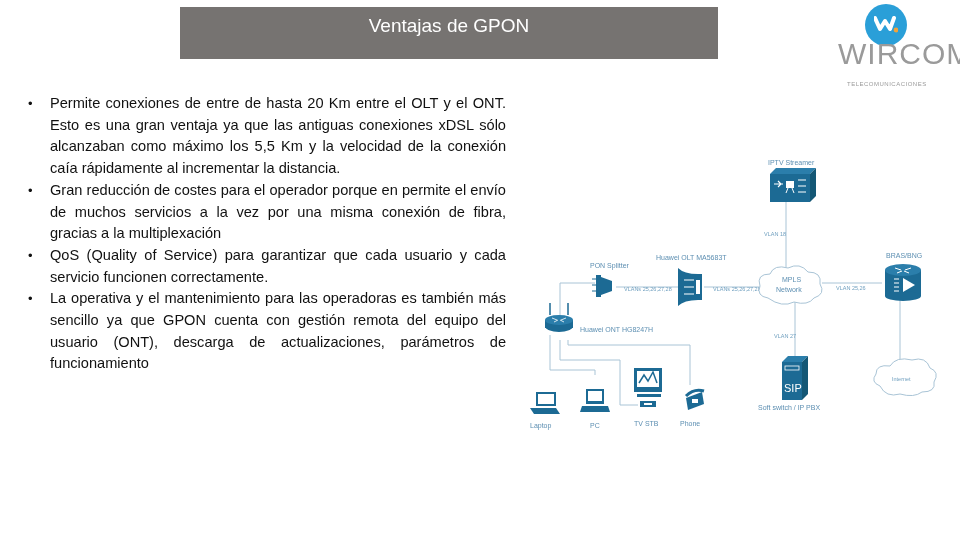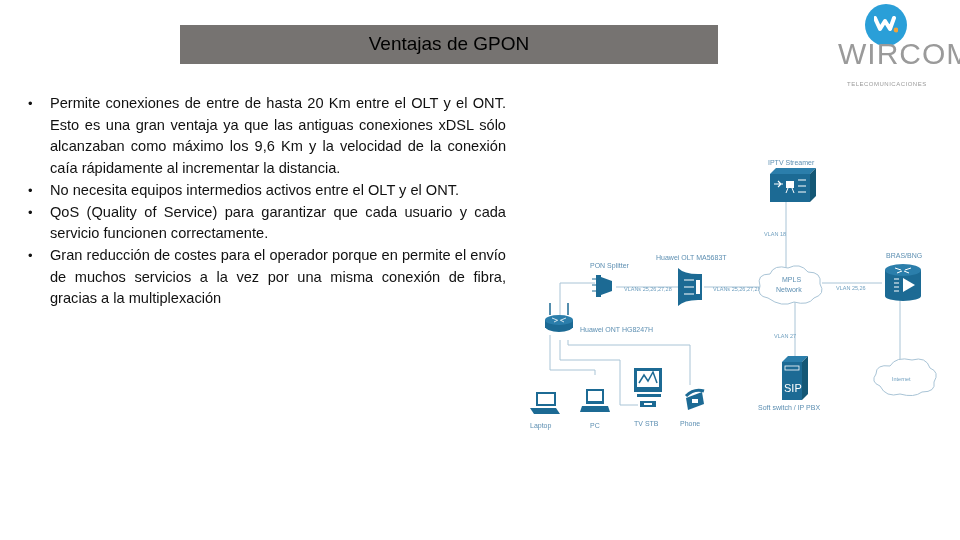--- a/index.html
+++ b/index.html
@@ -1,22 +1,22 @@
 <!DOCTYPE html>
 <html><head>
   <meta charset="utf-8">
   <style>
     html, body { margin: 0; padding: 0; }
     body {
       width: 960px; height: 540px; background: #ffffff; position: relative; overflow: hidden;
       font-family: "Liberation Sans", "DejaVu Sans", sans-serif; color: #111;
     }
     .title-bar {
-      position: absolute; left: 180px; top: 25px; width: 538px; height: 39px;
-      background: #767371; color: #000000; font-size: 19px; text-align: center; line-height: 38px;
+      position: absolute; left: 180px; top: 7px; width: 538px; height: 52px;
+      background: #767371; color: #ffffff; font-size: 19px; text-align: center; line-height: 38px;
     }
     .logo { position: absolute; left: 815px; top: 2px; width: 145px; height: 88px; }
     .logo-circle {
       position: absolute; left: 50px; top: 2px; width: 42px; height: 42px; border-radius: 50%;
       background: #2a9fd8;
     }
     .logo-w { position: absolute; left: 9px; top: 9px; width: 24px; height: 22px; }
     .logo-text {
       position: absolute; left: 5px; top: 35px; font-size: 30px; letter-spacing: 1px;
       color: #9a9a9a; font-weight: 300; margin-left: 18px;
@@ -47,24 +47,24 @@
     <svg class="logo-w" viewBox="0 0 24 22">
       <path d="M1 5 L6 16 L11 8 L16 16 L20 5" stroke="#fff" stroke-width="4" fill="none" stroke-linecap="round" stroke-linejoin="round"></path>
       <circle cx="22" cy="17" r="2.4" fill="#f2a33a"></circle>
     </svg>
   </div>
   <div class="logo-text">WIRCOM</div>
   <div class="logo-sub">TELECOMUNICACIONES</div>
 </div>
 
 <ul class="bullets">
-  <li><span>Permite conexiones de entre de </span><b>hasta 20 Km entre el OLT y el ONT</b><span>. Esto es una gran ventaja ya que las antiguas conexiones xDSL sólo alcanzaban como máximo los 9,6 Km y la velocidad de la conexión caía rápidamente al incrementar la distancia.</span></li>
-  <li><b>No necesita equipos intermedios activos</b><span> entre el OLT y el ONT.</span></li>
+  <li><span>Permite conexiones de entre de </span><b>hasta 20 Km entre el OLT y el ONT</b><span>. Esto es una gran ventaja ya que las antiguas conexiones xDSL sólo alcanzaban como máximo los 5,5 Km y la velocidad de la conexión caía rápidamente al incrementar la distancia.</span></li>
+  <li><span>Gran reducción de costes para el operador porque en </span><b>permite el envío de muchos servicios a la vez por una misma conexión de fibra,</b><span> gracias a la multiplexación</span></li>
   <li><span>QoS (Quality of Service) para garantizar que cada usuario y cada servicio funcionen correctamente.</span></li>
-  <li><span>Gran reducción de costes para el operador porque en </span><b>permite el envío de muchos servicios a la vez por una misma conexión de fibra,</b><span> gracias a la multiplexación</span></li>
+  <li><span>La operativa y el mantenimiento para las operadoras es también más sencillo ya que GPON cuenta con gestión remota del equipo del usuario (ONT), descarga de actualizaciones, parámetros de funcionamiento</span></li>
 </ul>
 
 <svg class="diagram" viewBox="0 0 440 300">
 
   <g stroke="#a9c4d6" stroke-width="1" fill="none">
     <line x1="266" y1="50" x2="266" y2="125"></line>
     <line x1="40" y1="133" x2="75" y2="133"></line>
     <line x1="40" y1="133" x2="40" y2="170"></line>
     <line x1="96" y1="137" x2="158" y2="137"></line>
     <line x1="184" y1="137" x2="240" y2="137"></line>

